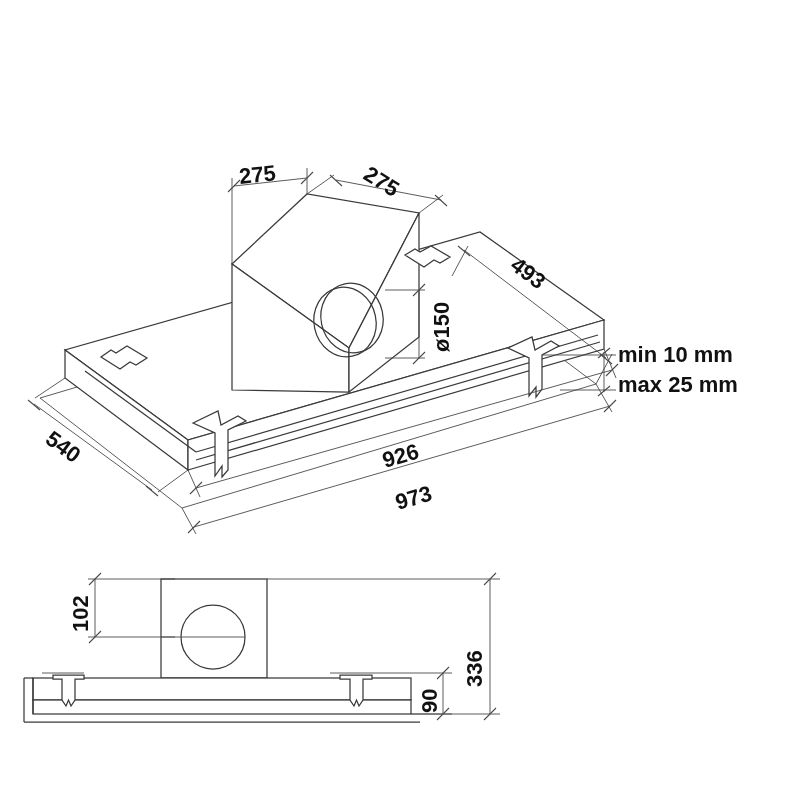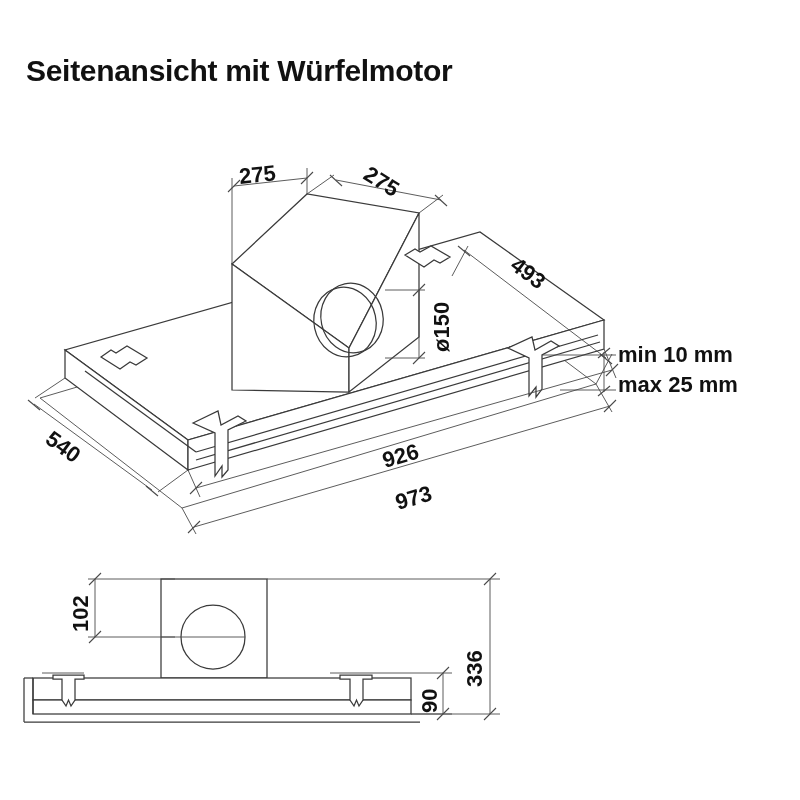--- a/index.html
+++ b/index.html
@@ -82,21 +82,20 @@
     font-weight: bold;
     font-size: 22px;
     fill: #111111;
   }
 </style>
 </head>
 <body>
 
 <div id="sheet">
 
-  <div id="page-title">Seitenansicht mit Würfelmotor</div>
 
   <svg id="drawing" viewBox="0 0 800 800">
 
     <g>
 
       <g>
         <path class="dimline" d="M 40 398 L 182 508 L 596 384 L 452 276 Z"></path>
       </g>
 
       <g>

